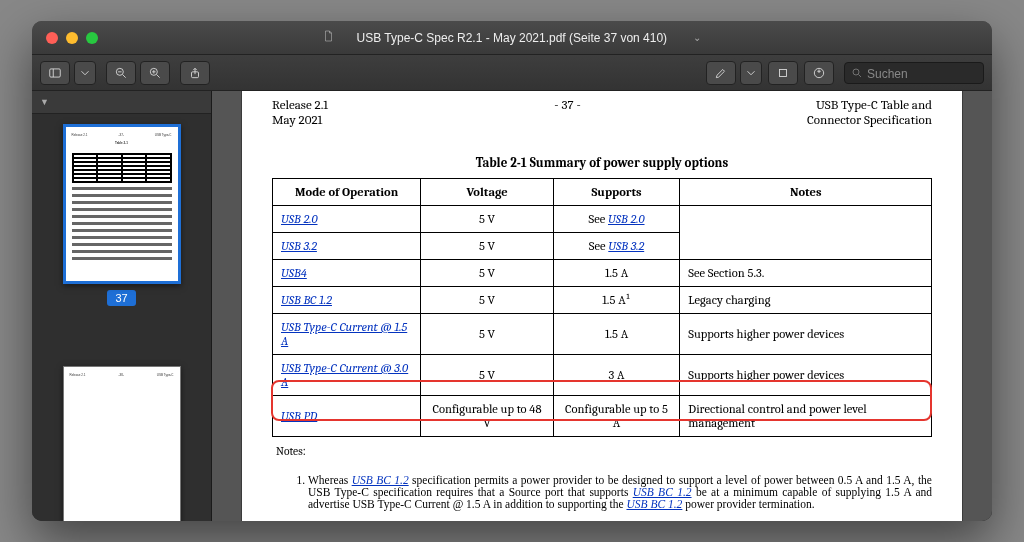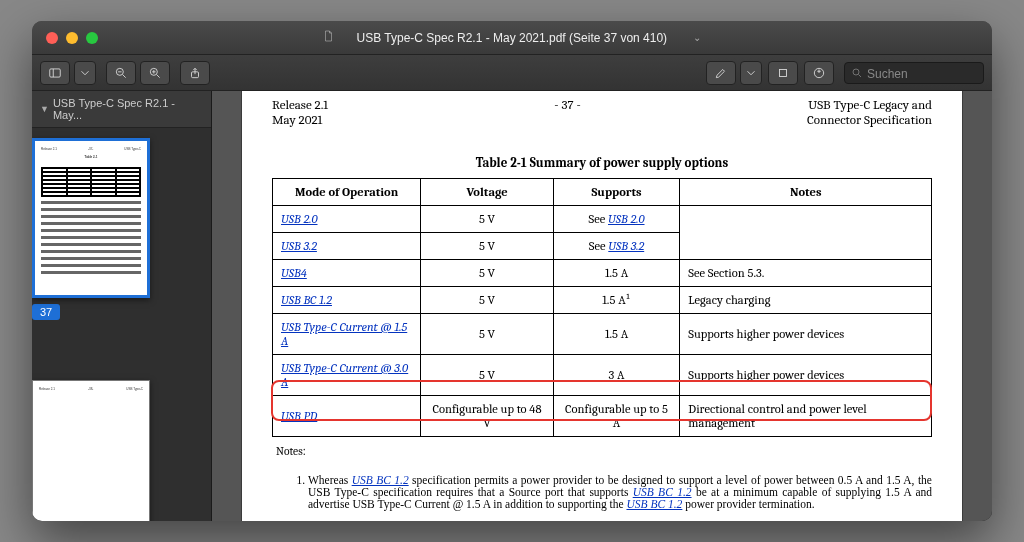--- a/index.html
+++ b/index.html
@@ -86,21 +86,21 @@
     display:flex; flex-direction:column;
   }
   .side-header {
     font-size:11px; padding:6px 8px;
     background:#3a3a3a;
     display:flex; align-items:center;
     border-bottom:1px solid #222;
   }
   .side-header .tri { font-size:9px; margin-right:4px; color:#aaa;}
   .thumbs-scroll { flex:1; overflow:hidden; padding:10px 0; }
-  .thumb-wrap { display:flex; flex-direction:column; align-items:flex-start; margin-bottom:60px;}
+  .thumb-wrap { display:flex; flex-direction:column; align-items:center; margin-bottom:60px;}
   .thumb {
     width: 118px; height: 160px;
     background:#fff; border:3px solid #1e6fd6;
     box-shadow:0 2px 6px rgba(0,0,0,0.5);
     position:relative; overflow:hidden;
     font-size:3px; color:#333; padding:6px;
   }
   .thumb.noborder { border:1px solid #777; }
   .thumb .mini-table { border:0.5px solid #000; margin-top:8px; }
   .thumb .mini-row { display:flex; }
@@ -262,21 +262,20 @@
         </svg>
       <span>Suchen</span>
     </div>
   </div>
 
   <div class="body">
 
     <div class="sidebar">
       <div class="side-header">
         <span class="tri">▼</span>
-        <span>USB Type-C Spec R2.1 - May...</span>
       </div>
       <div class="thumbs-scroll">
         <div class="thumb-wrap">
           <div class="thumb">
             <div style="display:flex;justify-content:space-between">
                 <span>Release 2.1</span>
                 <span>-37-</span>
                 <span>USB Type-C</span>
               </div>
             <div style="text-align:center;margin-top:4px;font-weight:bold">Table 2-1</div>
@@ -353,21 +352,21 @@
     <div class="content">
       <div class="page page-rel">
 
         <div class="page-header">
           <div>
             <div>Release 2.1</div>
             <div>May 2021</div>
           </div>
           <div>- 37 -</div>
           <div class="right">
-            <div>USB Type-C Legacy and</div>
+            <div>USB Type-C Table and</div>
             <div>Connector Specification</div>
           </div>
         </div>
 
         <div class="caption">Table 2-1  Summary of power supply options</div>
 
         <div style="position:relative">
         <table class="spec">
           <thead>
             <tr>

